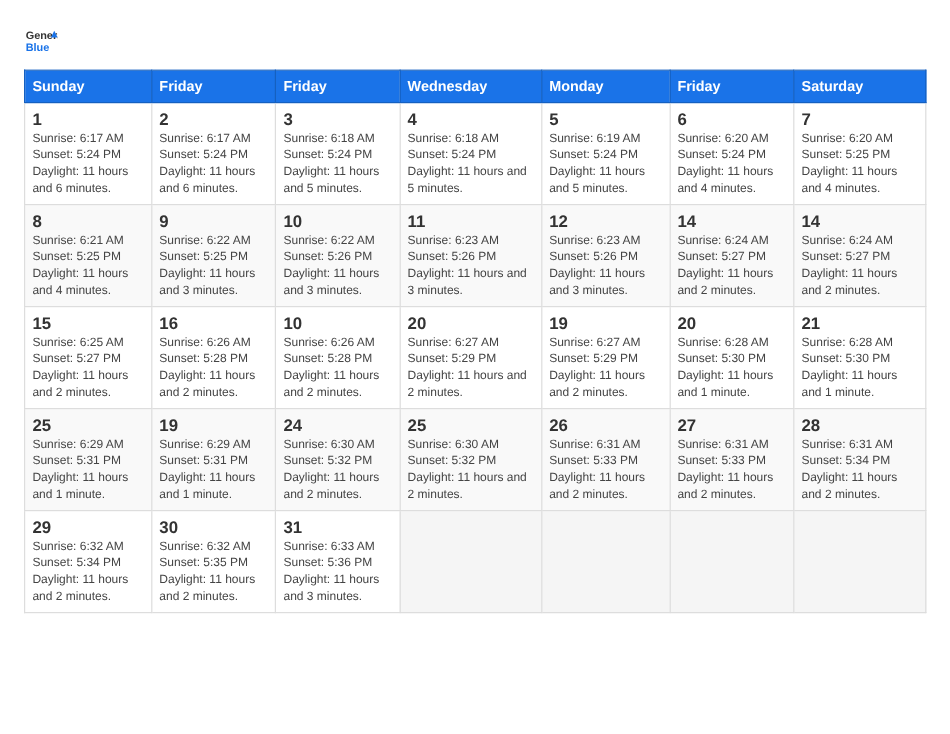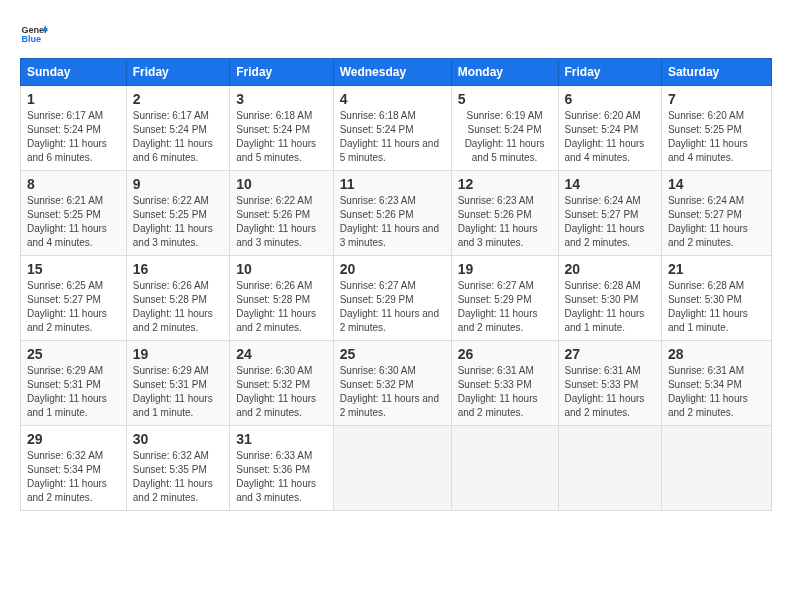--- a/index.html
+++ b/index.html
@@ -127,21 +127,21 @@
 Daylight: 11 hours and 5 minutes.</div>
         </td>
         <td>
           <span class="day-num">4</span>
           <div class="day-info" style="white-space: pre-line;">Sunrise: 6:18 AM
 Sunset: 5:24 PM
 Daylight: 11 hours and 5 minutes.</div>
         </td>
         <td>
           <span class="day-num">5</span>
-          <div class="day-info" style="white-space: pre-line; text-align: center;">Sunrise: 6:19 AM
+          <div class="day-info" style="white-space: pre-line;">Sunrise: 6:19 AM
 Sunset: 5:24 PM
 Daylight: 11 hours and 5 minutes.</div>
         </td>
         <td>
           <span class="day-num">6</span>
           <div class="day-info" style="white-space: pre-line;">Sunrise: 6:20 AM
 Sunset: 5:24 PM
 Daylight: 11 hours and 4 minutes.</div>
         </td>
         <td>

